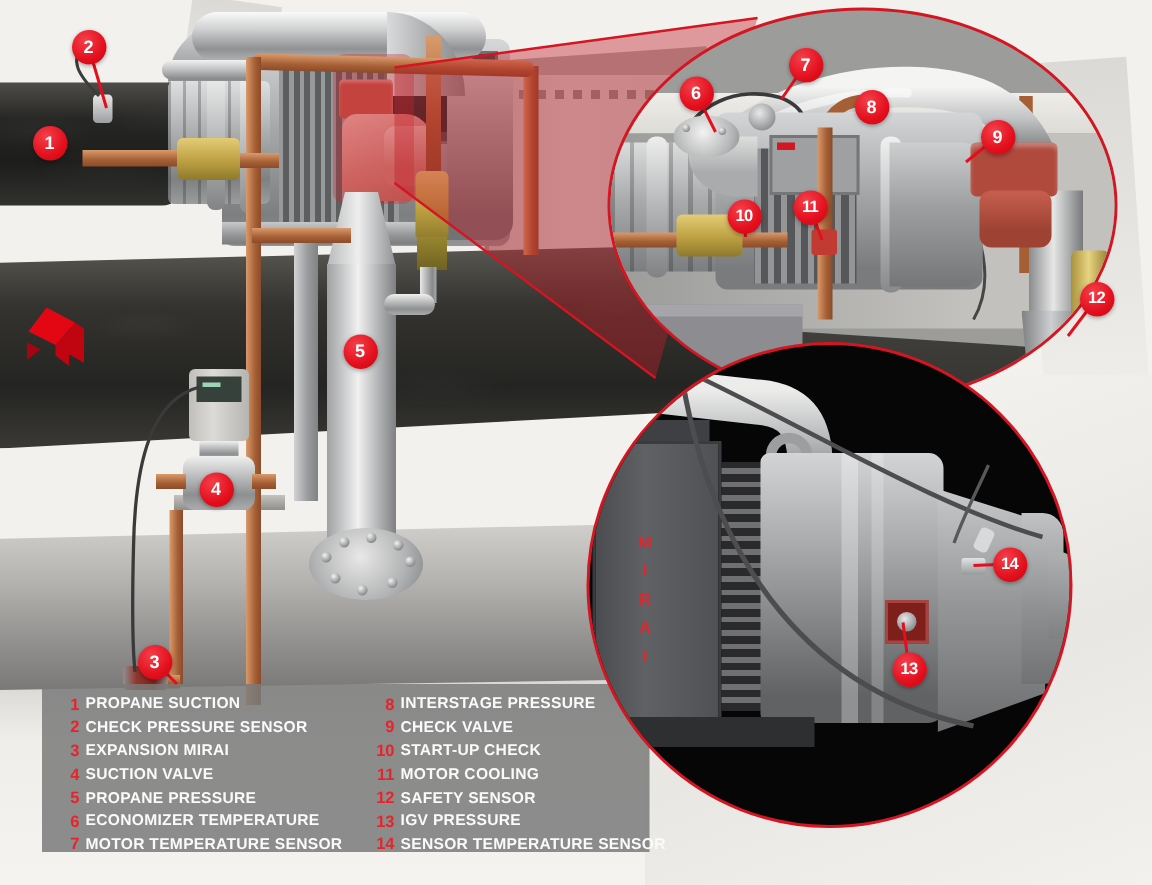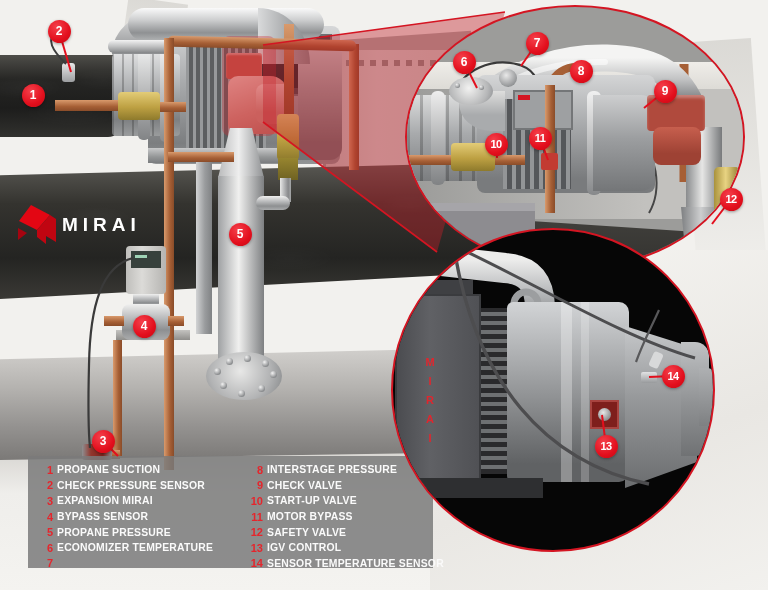--- a/index.html
+++ b/index.html
@@ -309,77 +309,77 @@
     <path d="M66,64 C52,50 46,40 56,30" fill="none" stroke="#3c3c3c" stroke-width="2"></path>
     <path d="M133,258 C102,266 90,305 89,365 C88,405 88,428 90,448" fill="none" stroke="#3a3a3a" stroke-width="2.2"></path>
   </svg>
 
   <div id="logo">
     <svg width="44" height="44" viewBox="0 0 44 44">
       <polygon points="17,1 36,11 23,26 5,17" fill="#e30613"></polygon>
       <polygon points="23,26 36,11 42,15 42,38 32,32 32,40 23,33" fill="#c00511"></polygon>
       <polygon points="4,24 13,29 4,36" fill="#a50410"></polygon>
     </svg>
-    <div class="wordmark">MIRAI</div>
   </div>
 
   <div id="legend">
     <div class="lcol1">
         <div class="lrow">
           <span class="lnum">1</span>
           <span class="llabel">PROPANE SUCTION</span>
         </div>
         <div class="lrow">
           <span class="lnum">2</span>
           <span class="llabel">CHECK PRESSURE SENSOR</span>
         </div>
         <div class="lrow">
           <span class="lnum">3</span>
           <span class="llabel">EXPANSION MIRAI</span>
         </div>
         <div class="lrow">
           <span class="lnum">4</span>
-          <span class="llabel">BYPASS SENSOR</span>
+          <span class="llabel">SUCTION VALVE</span>
         </div>
         <div class="lrow">
           <span class="lnum">5</span>
           <span class="llabel">PROPANE PRESSURE</span>
         </div>
         <div class="lrow">
           <span class="lnum">6</span>
           <span class="llabel">ECONOMIZER TEMPERATURE</span>
         </div>
         <div class="lrow">
           <span class="lnum">7</span>
+          <span class="llabel">MOTOR TEMPERATURE SENSOR</span>
         </div>
       </div>
     <div class="lcol2">
         <div class="lrow">
           <span class="lnum">8</span>
           <span class="llabel">INTERSTAGE PRESSURE</span>
         </div>
         <div class="lrow">
           <span class="lnum">9</span>
           <span class="llabel">CHECK VALVE</span>
         </div>
         <div class="lrow">
           <span class="lnum">10</span>
-          <span class="llabel">START-UP VALVE</span>
+          <span class="llabel">START-UP CHECK</span>
         </div>
         <div class="lrow">
           <span class="lnum">11</span>
-          <span class="llabel">MOTOR BYPASS</span>
+          <span class="llabel">MOTOR COOLING</span>
         </div>
         <div class="lrow">
           <span class="lnum">12</span>
-          <span class="llabel">SAFETY VALVE</span>
+          <span class="llabel">SAFETY SENSOR</span>
         </div>
         <div class="lrow">
           <span class="lnum">13</span>
-          <span class="llabel">IGV CONTROL</span>
+          <span class="llabel">IGV PRESSURE</span>
         </div>
         <div class="lrow">
           <span class="lnum">14</span>
           <span class="llabel">SENSOR TEMPERATURE SENSOR</span>
         </div>
       </div>
   </div>
 
   <div id="circleTop">
     <div class="ct-band" style="top:55px;"></div>

